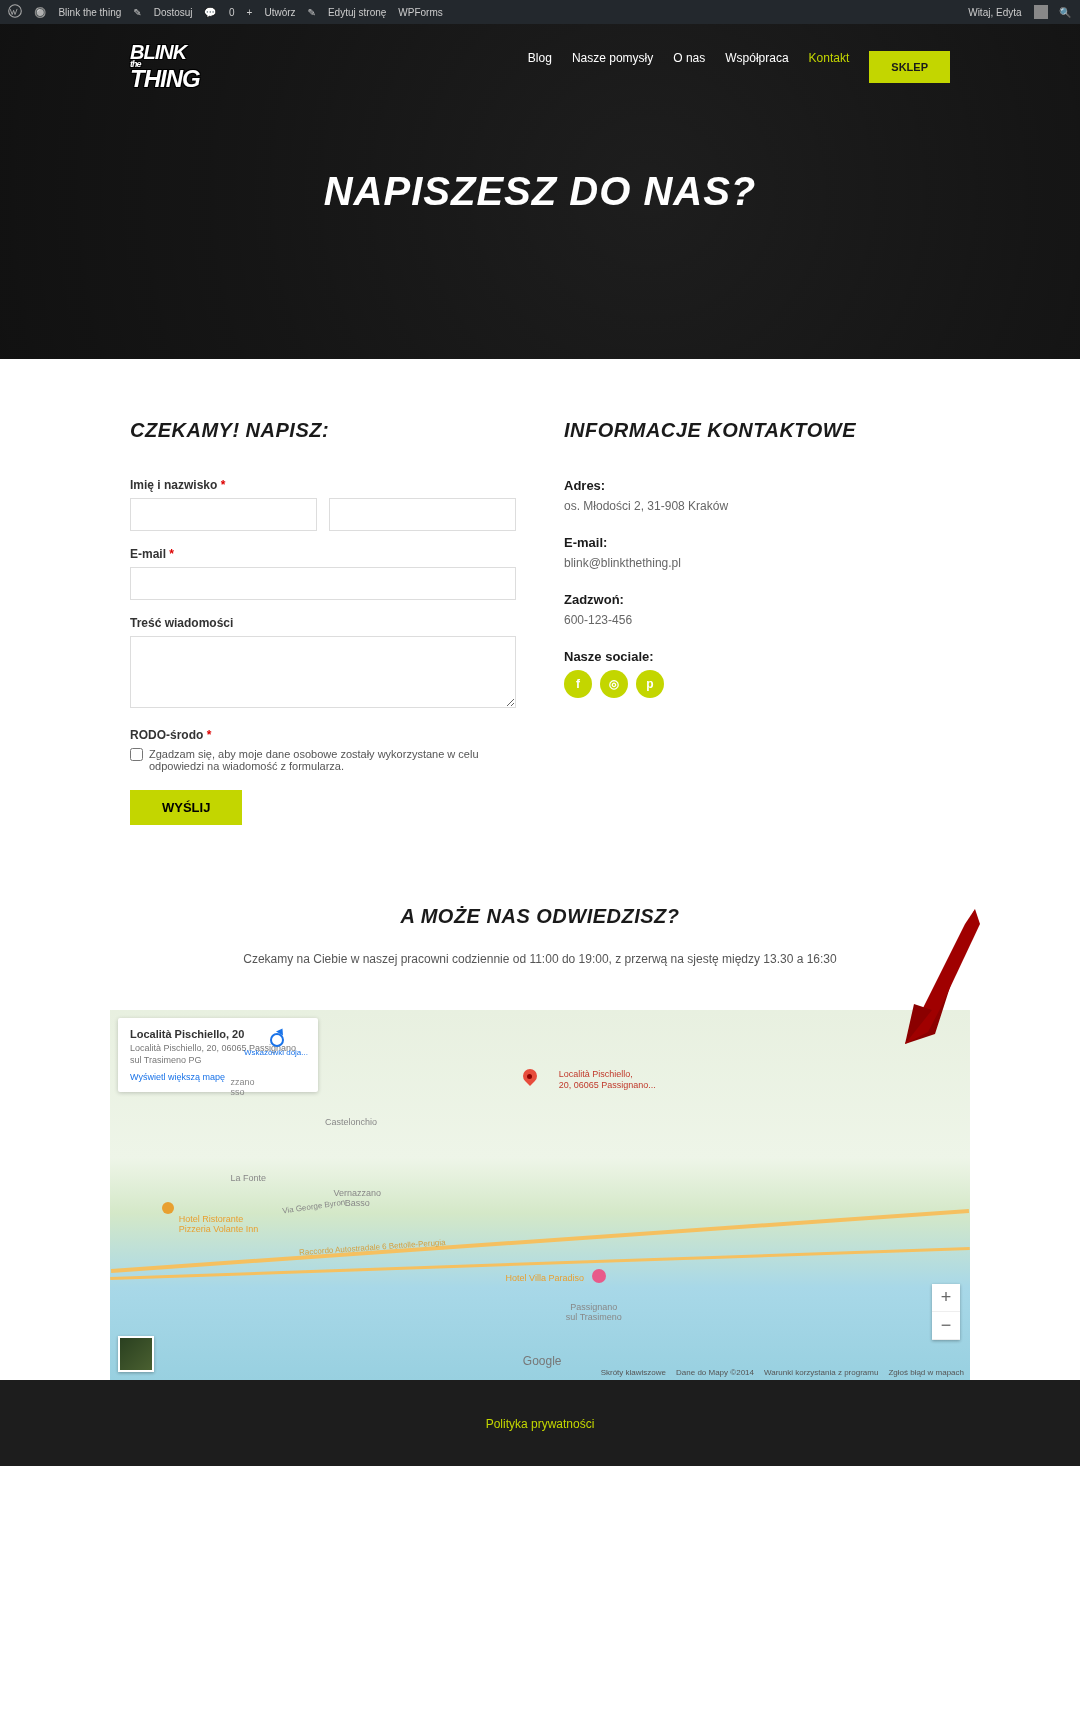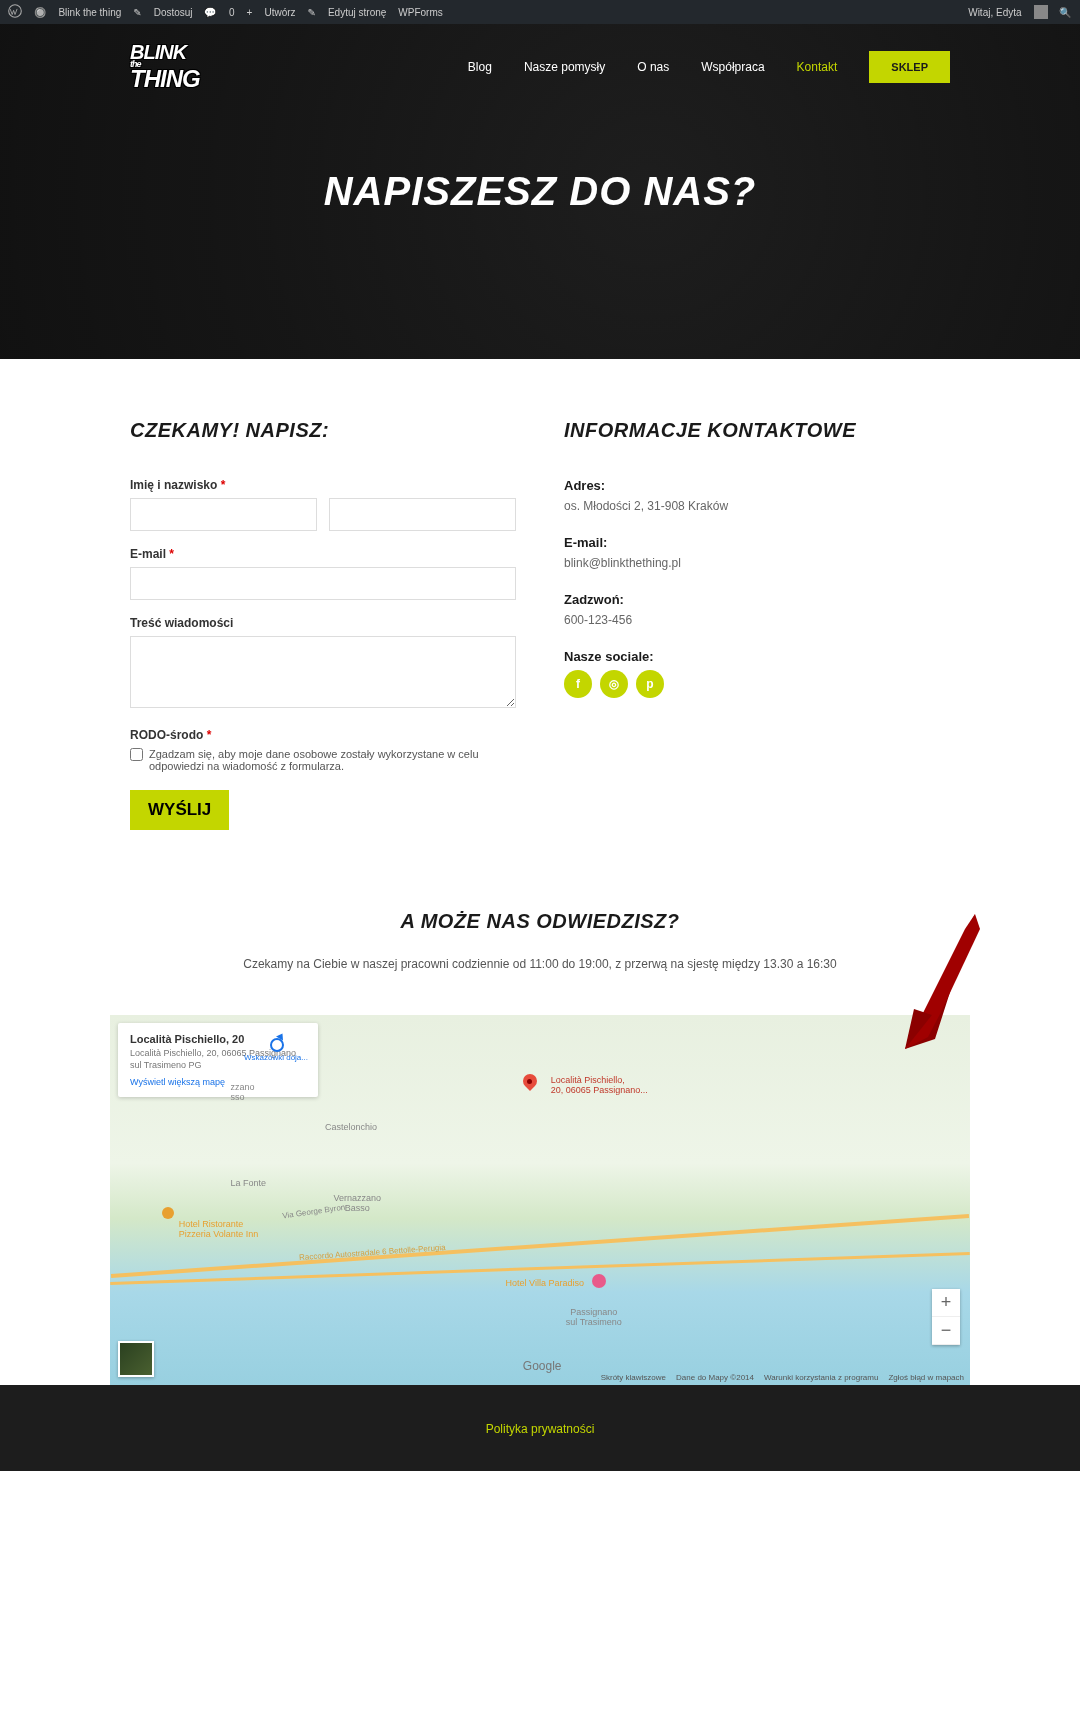--- a/index.html
+++ b/index.html
@@ -6,55 +6,55 @@
 body{font-family:Arial,Helvetica,sans-serif;background:#fff;color:#333}
 .admin-bar{background:#23282d;color:#ccc;height:24px;display:flex;justify-content:space-between;align-items:center;font-size:10px;padding:0 8px}
 .admin-left,.admin-right{display:flex;gap:12px;align-items:center}
 .admin-bar span{cursor:pointer}
 .hero{position:relative;height:335px;background:linear-gradient(rgba(20,20,20,.75),rgba(20,20,20,.75)),radial-gradient(circle at 60% 50%,#3a3a3a 0%,#1a1a1a 60%,#0a0a0a 100%);overflow:hidden}
 .hero-inner{max-width:860px;margin:0 auto;padding:0 20px}
 .nav{display:flex;justify-content:space-between;align-items:center;padding:20px 0}
 .logo{color:#fff;font-weight:900;font-size:22px;line-height:.85;font-style:italic;letter-spacing:-1px;text-shadow:1px 1px 0 #000,-1px -1px 0 #000,1px -1px 0 #000,-1px 1px 0 #000}
 .logo .l1{font-size:20px}
 .logo .l2{font-size:24px}
-.nav-links{display:flex;align-items:center;gap:32px;font-size:12px}
+.nav-links{display:flex;gap:20px;font-size:12px}
 .nav-links a{color:#fff;text-decoration:none}
 .nav-links a.active{color:#c3d600}
 .sklep-btn{background:#c3d600;color:#1a1a1a;padding:10px 22px;font-weight:700;font-size:11px}
 .hero-title{color:#fff;text-align:center;font-size:40px;font-weight:700;font-style:italic;letter-spacing:1px;margin-top:60px;text-transform:uppercase}
 .content{max-width:860px;margin:0 auto;padding:60px 20px 40px;display:flex;gap:48px}
 .col{flex:1}
 h2{font-size:20px;font-weight:800;font-style:italic;letter-spacing:.5px;margin-bottom:36px;color:#1a1a1a}
 .form-label{font-size:12px;font-weight:700;color:#333;margin:16px 0 6px;display:block}
 .req{color:#d00}
 .name-row{display:flex;gap:12px}
 .name-row input{flex:1}
 input[type=text],input[type=email],textarea{width:100%;border:1px solid #ddd;padding:8px;font-size:13px;font-family:inherit}
 textarea{height:72px;resize:vertical}
 .rodo-row{display:flex;align-items:flex-start;gap:6px;font-size:11px;color:#555;margin-top:4px}
-.submit{background:#c3d600;border:none;padding:10px 18px;font-weight:700;font-size:17px;margin-top:18px;cursor:pointer}
+.submit{background:#c3d600;border:none;padding:10px 32px;font-weight:700;font-size:13px;margin-top:18px;cursor:pointer}
 .info-label{font-size:13px;font-weight:700;margin-bottom:6px;color:#1a1a1a}
 .info-val{font-size:12px;color:#666;margin-bottom:22px}
 .socials{display:flex;gap:8px}
 .social{width:28px;height:28px;border-radius:50%;background:#c3d600;display:flex;align-items:center;justify-content:center;color:#fff;font-weight:700;font-size:12px}
 .visit-section{text-align:center;padding:40px 20px 20px;max-width:860px;margin:0 auto}
 .visit-section h2{margin-bottom:24px}
 .visit-sub{font-size:12px;color:#555;margin-bottom:24px}
 .map-wrap{position:relative;max-width:860px;margin:0 auto 0;height:370px;background:linear-gradient(180deg,#e8f0e0 0%,#eef5e8 40%,#d4e8c8 55%,#a8d8e8 75%,#98d0e0 100%)}
 .map-wrap .road{position:absolute;left:0;right:0;top:62%;height:4px;background:#f5c060;transform:rotate(-4deg)}
 .map-wrap .road2{position:absolute;left:0;right:0;top:68%;height:3px;background:#f5c060;transform:rotate(-2deg)}
 .map-card{position:absolute;top:8px;left:8px;background:#fff;border-radius:2px;box-shadow:0 1px 4px rgba(0,0,0,.2);padding:10px 12px;width:200px;font-size:10px}
 .map-card .mc-title{font-weight:700;font-size:11px;color:#333;margin-bottom:3px}
 .map-card .mc-addr{color:#777;font-size:9px;line-height:1.3;margin-bottom:6px}
 .map-card .mc-link{color:#1a73e8;font-size:9px}
 .map-card .mc-dir{position:absolute;right:10px;top:10px;text-align:center;color:#1a73e8;font-size:8px}
 .map-card .mc-dir .dir-icon{width:18px;height:18px;margin:0 auto 2px;position:relative}
 .map-card .mc-dir .dir-icon::before{content:"";position:absolute;width:10px;height:10px;border:2px solid #1a73e8;border-radius:50%;left:3px;top:5px}
 .map-card .mc-dir .dir-icon::after{content:"";position:absolute;width:0;height:0;border-left:4px solid transparent;border-right:4px solid transparent;border-bottom:6px solid #1a73e8;right:0;top:0;transform:rotate(30deg)}
-.map-pin{position:absolute;left:48%;top:16%;display:flex;align-items:flex-end;gap:12px}
+.map-pin{position:absolute;left:48%;top:16%;display:flex;align-items:flex-start;gap:20px}
 .pin-icon{width:16px;height:22px;position:relative}
 .pin-icon::before{content:"";position:absolute;width:14px;height:14px;background:#e74c3c;border-radius:50% 50% 50% 0;transform:rotate(-45deg);left:0;top:0}
 .pin-icon::after{content:"";position:absolute;width:5px;height:5px;background:#8b0000;border-radius:50%;left:4.5px;top:4.5px}
 .pin-label{font-size:9px;color:#c0392b;line-height:1.2}
 .map-label{position:absolute;font-size:9px;color:#888}
 .ml1{top:18%;left:14%}
 .ml3{top:29%;left:25%}
 .ml4{top:48%;left:26%}
 .ml5{top:44%;left:14%}
 .ml6{top:55%;left:8%;color:#e8a030}

